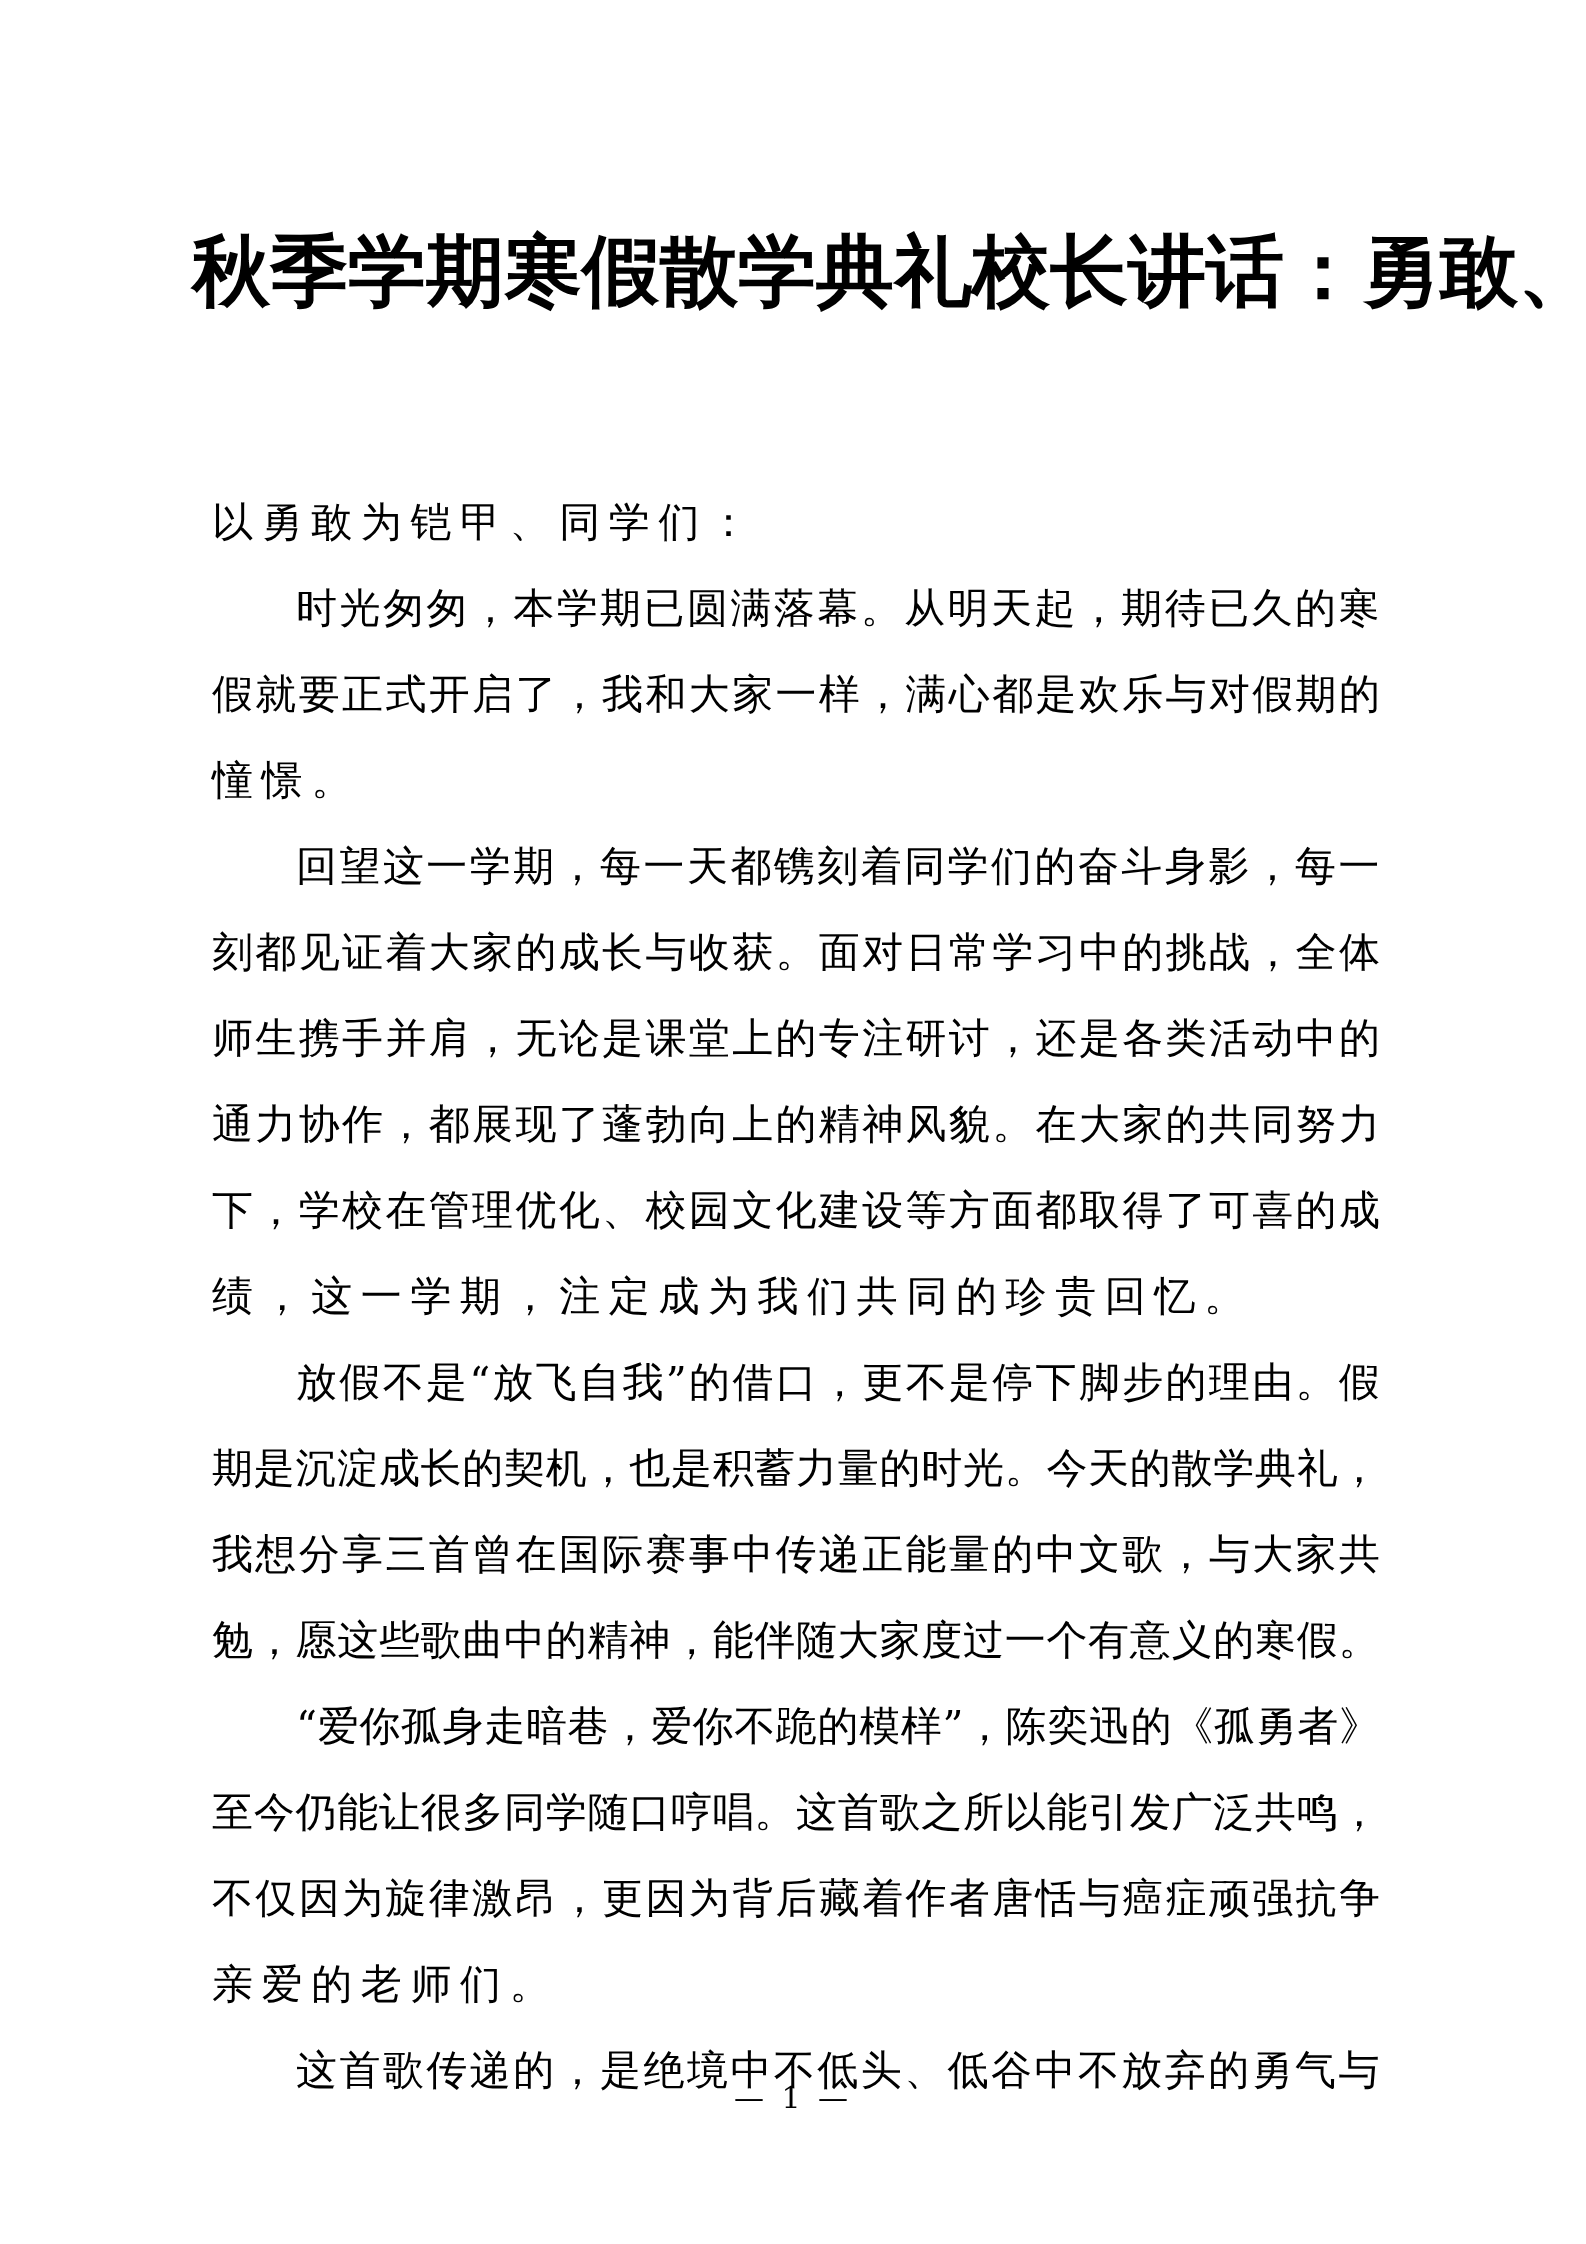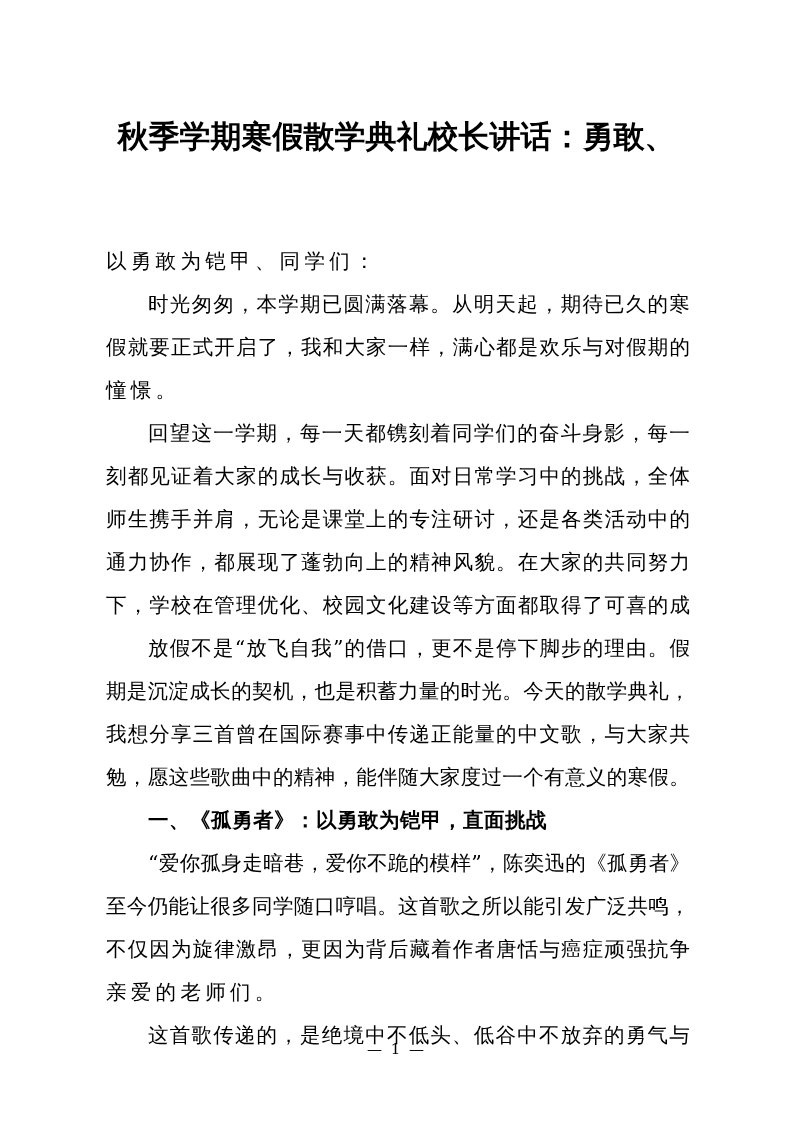--- a/index.html
+++ b/index.html
@@ -23,21 +23,21 @@
       background: #ffffff;
     }
     .title {
       position: absolute;
       left: 96px;
       top: 113px;
       width: 601px;
       text-align: center;
       font-family: "DejaVu Sans", "Liberation Sans", sans-serif;
       font-weight: bold;
-      font-size: 31px;
+      font-size: 39px;
       line-height: 47px;
       letter-spacing: 0px;
     }
     .title span { display: block; white-space: nowrap; }
     .body {
       position: absolute;
       left: 106px;
       top: 240px;
       width: 584px;
     }
@@ -279,20 +279,21 @@
         <span style="display: inline-block;">面</span>
         <span style="display: inline-block;">都</span>
         <span style="display: inline-block;">取</span>
         <span style="display: inline-block;">得</span>
         <span style="display: inline-block;">了</span>
         <span style="display: inline-block;">可</span>
         <span style="display: inline-block;">喜</span>
         <span style="display: inline-block;">的</span>
         <span style="display: inline-block;">成</span>
       </div>
+      <div class="line last">绩，这一学期，注定成为我们共同的珍贵回忆。</div>
       <div class="line indent" style="display: flex; justify-content: space-between; align-items: center;">
         <span style="display: inline-block;">放</span>
         <span style="display: inline-block;">假</span>
         <span style="display: inline-block;">不</span>
         <span style="display: inline-block;">是</span>
         <span style="display: inline-block;">“</span>
         <span style="display: inline-block;">放</span>
         <span style="display: inline-block;">飞</span>
         <span style="display: inline-block;">自</span>
         <span style="display: inline-block;">我</span>
@@ -396,21 +397,20 @@
         <span style="display: inline-block;">一</span>
         <span style="display: inline-block;">个</span>
         <span style="display: inline-block;">有</span>
         <span style="display: inline-block;">意</span>
         <span style="display: inline-block;">义</span>
         <span style="display: inline-block;">的</span>
         <span style="display: inline-block;">寒</span>
         <span style="display: inline-block;">假</span>
         <span style="display: inline-block;">。</span>
       </div>
-      <div class="line heading indent">一、《孤勇者》：以勇敢为铠甲，直面挑战</div>
       <div class="line indent" style="display: flex; justify-content: space-between; align-items: center;">
         <span style="display: inline-block;">“</span>
         <span style="display: inline-block;">爱</span>
         <span style="display: inline-block;">你</span>
         <span style="display: inline-block;">孤</span>
         <span style="display: inline-block;">身</span>
         <span style="display: inline-block;">走</span>
         <span style="display: inline-block;">暗</span>
         <span style="display: inline-block;">巷</span>
         <span style="display: inline-block;">，</span>

